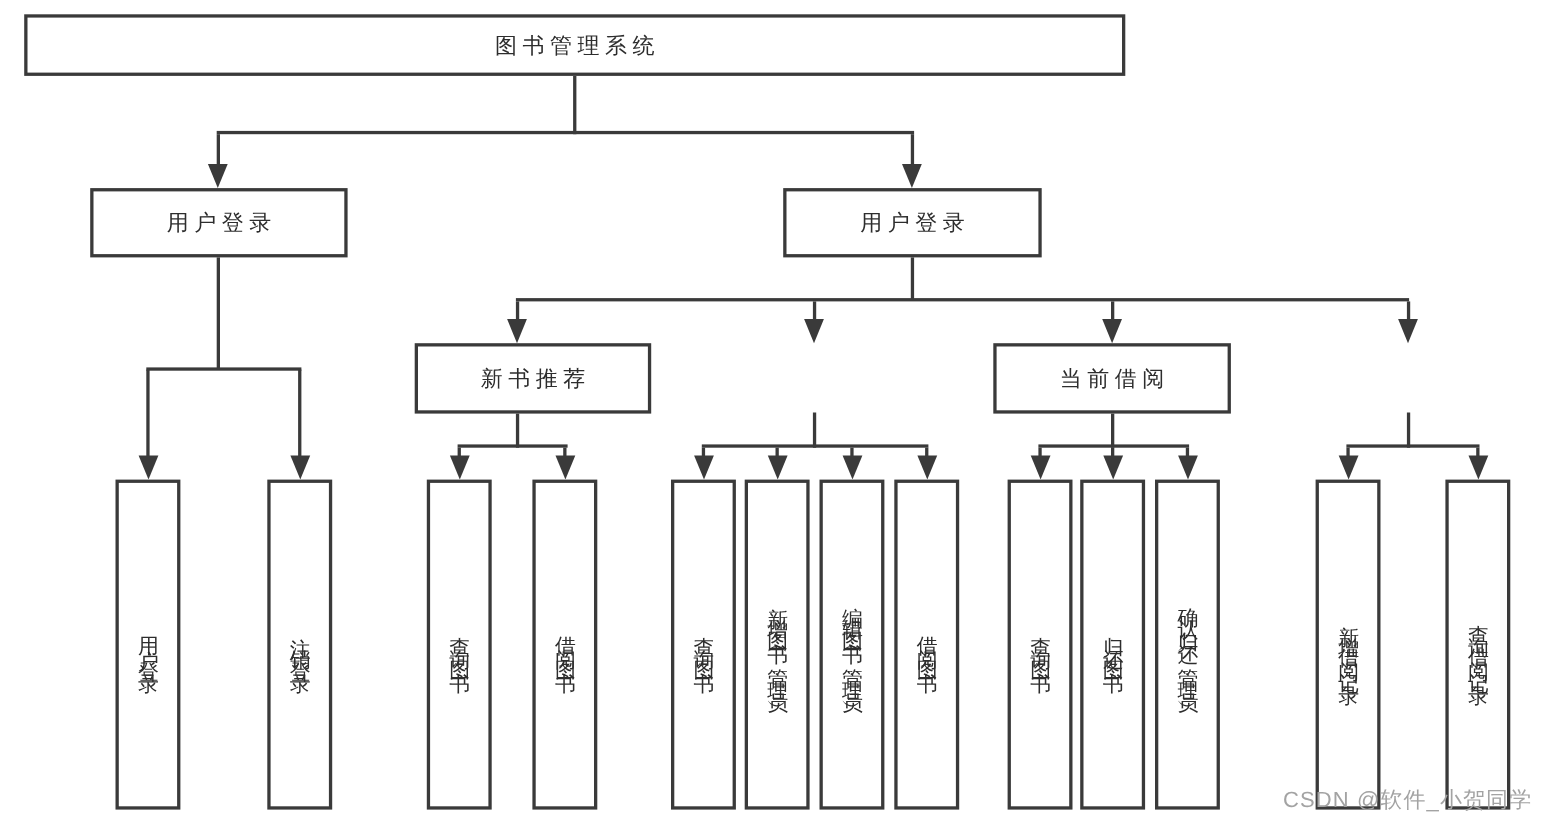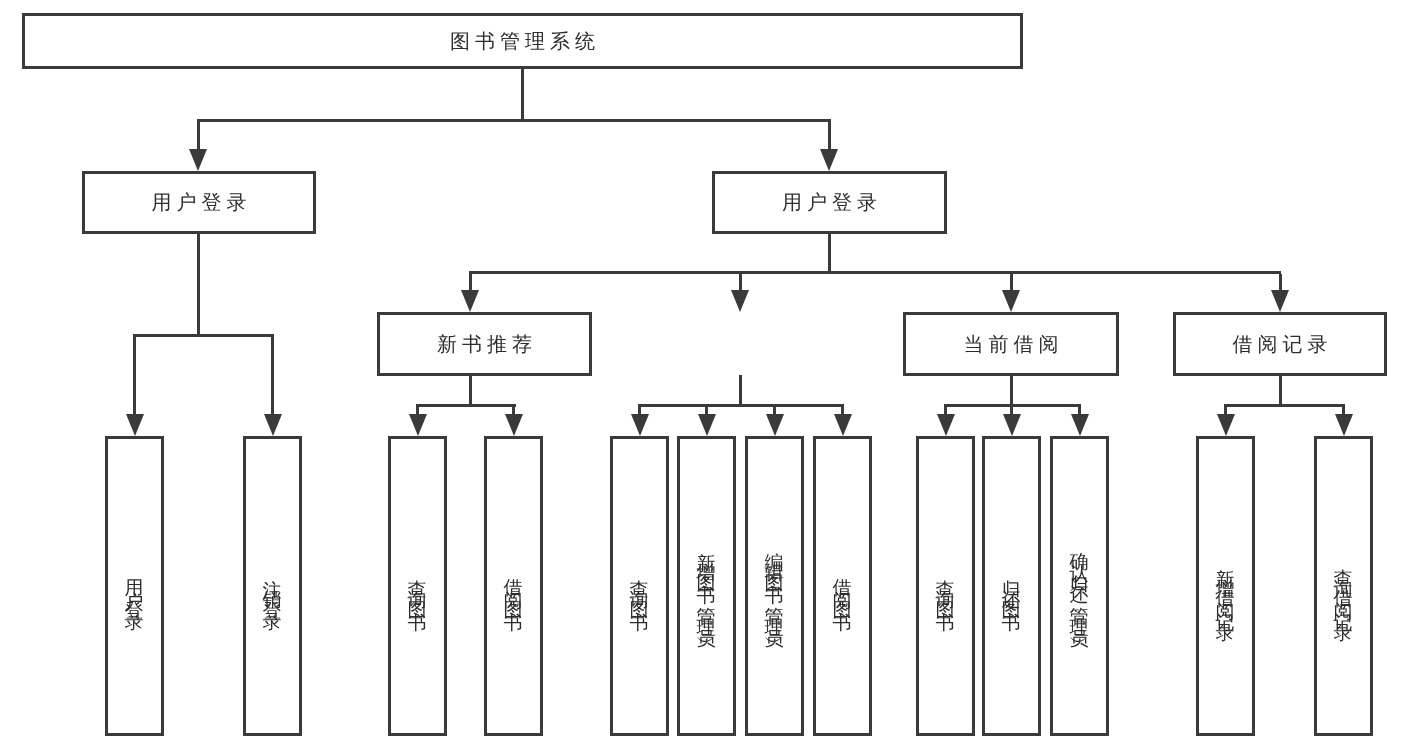--- a/index.html
+++ b/index.html
@@ -115,23 +115,20 @@
 
   <div class="node" style="left:377px;top:312px;width:215px;height:64px">
     <span>新书推荐</span>
   </div>
 
 
   <div class="node" style="left:903px;top:312px;width:216px;height:64px">
     <span>当前借阅</span>
   </div>
 
-  <div class="node" style="left:1173px;top:312px;width:214px;height:64px">
-    <span>借阅记录</span>
-  </div>
 
   <div class="node leaf" style="left:105px;top:436px;width:59px;height:300px">
     <span class="vtxt">用户登录</span>
   </div>
 
   <div class="node leaf" style="left:243px;top:436px;width:59px;height:300px">
     <span class="vtxt">注销登录</span>
   </div>
 
   <div class="node leaf" style="left:388px;top:436px;width:59px;height:300px">
@@ -171,13 +168,14 @@
   </div>
 
   <div class="node leaf" style="left:1196px;top:436px;width:59px;height:300px">
     <span class="vtxt">新增借阅记录</span>
   </div>
 
   <div class="node leaf" style="left:1314px;top:436px;width:59px;height:300px">
     <span class="vtxt">查询借阅记录</span>
   </div>
 
+  <div class="wm">CSDN @软件_小贺同学</div>
 </div>
 
 </body></html>

